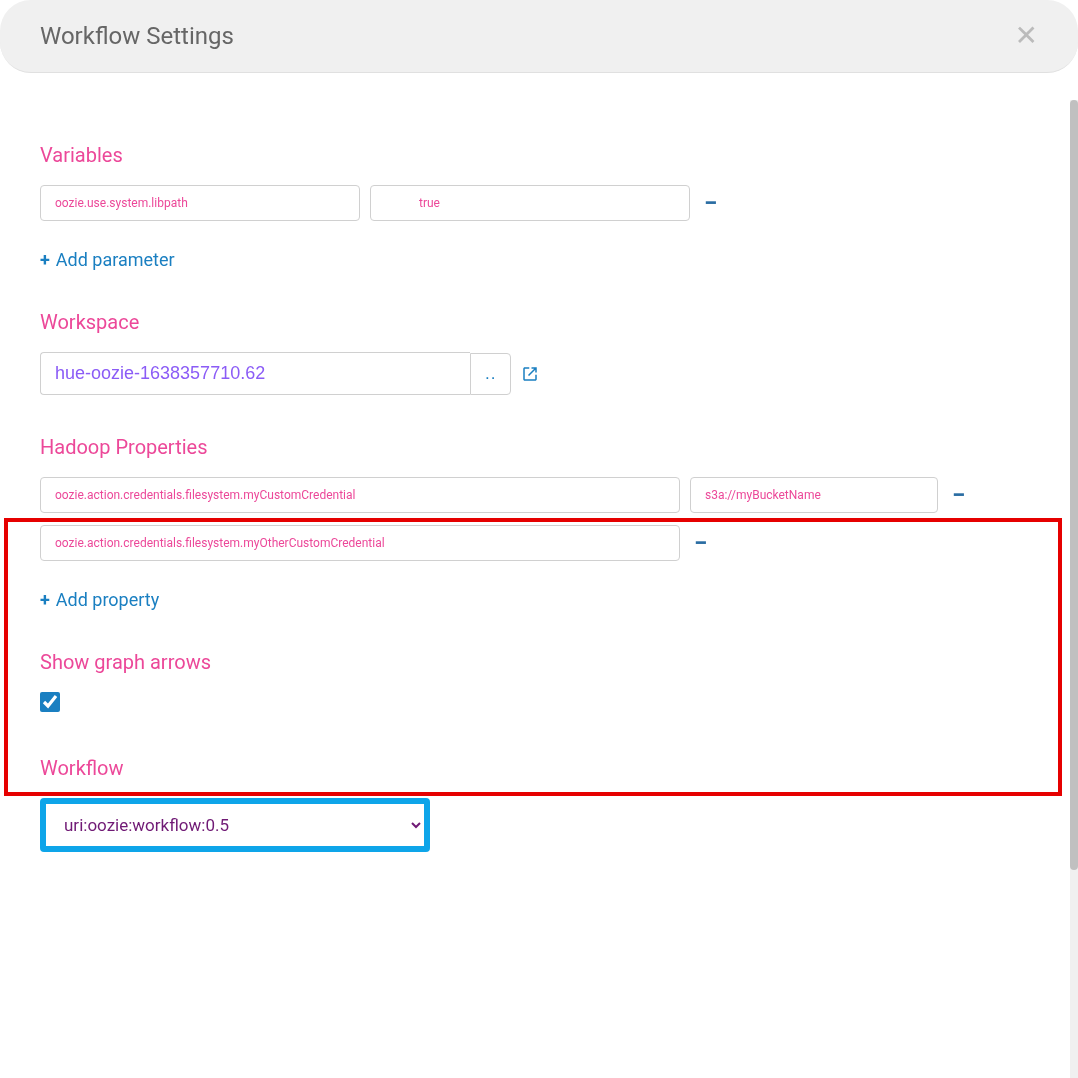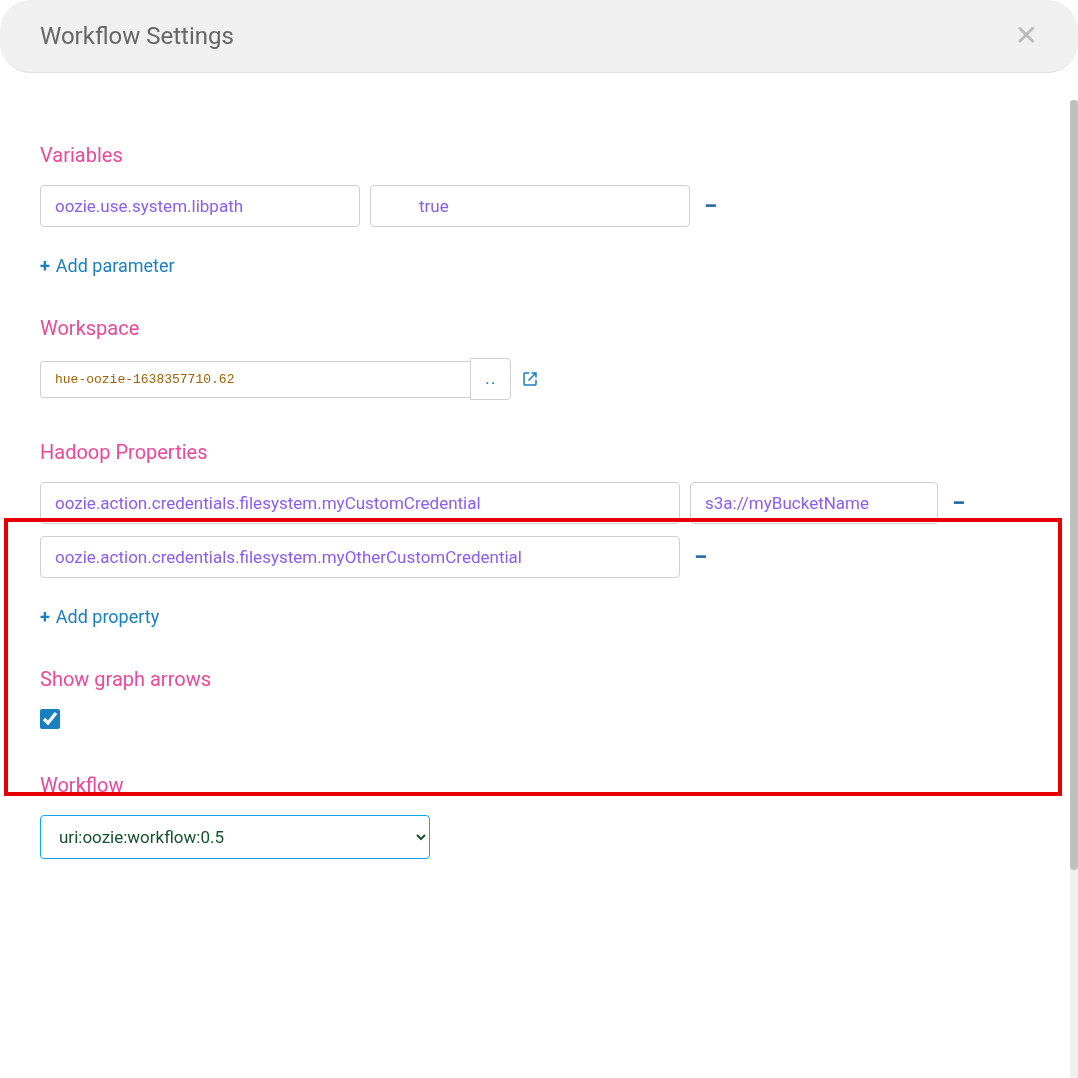--- a/index.html
+++ b/index.html
@@ -55,22 +55,22 @@
   .row {
     display: flex;
     align-items: center;
     gap: 10px;
     margin-bottom: 12px;
   }
   .input {
     border: 1px solid #d0d0d0;
     border-radius: 4px;
     padding: 10px 14px;
-    font-size: 17px;
-    color: #8b5cf6;
+    font-size: 12px;
+    color: #ec4899;
     background: #fff;
     font-family: inherit;
   }
   .input.key-narrow { width: 320px; }
   .input.val-narrow { width: 320px; padding-left: 48px; }
   .input.key-wide { width: 640px; }
   .input.val-mid { width: 248px; }
   .minus {
     color: #2a6da3;
     font-size: 24px;
@@ -93,24 +93,24 @@
   .workspace-row {
     display: flex;
     align-items: center;
     gap: 0;
   }
   .workspace-input {
     border: 1px solid #d0d0d0;
     border-right: none;
     border-radius: 4px 0 0 4px;
     padding: 10px 14px;
-    font-size: 13px;
-    color: #a16207;
+    font-size: 18px;
+    color: #8b5cf6;
     width: 430px;
-    font-family: Liberation Mono, monospace;
+    font-family: Liberation Sans, sans-serif;
   }
   .browse-btn {
     border: 1px solid #d0d0d0;
     border-radius: 0 4px 4px 0;
     padding: 10px 14px;
     font-size: 17px;
     color: #1a7fc1;
     background: #fff;
     cursor: pointer;
     height: 42px;
@@ -128,25 +128,25 @@
     border: 4px solid #e60000;
     pointer-events: none;
   }
   .checkbox {
     width: 20px;
     height: 20px;
     accent-color: #1a7fc1;
     cursor: pointer;
   }
   .select {
-    border: 1px solid #0ea5e9;
+    border: 6px solid #0ea5e9;
     border-radius: 4px;
     padding: 10px 14px;
     font-size: 17px;
-    color: #14532d;
+    color: #701a75;
     width: 390px;
     background: #fff;
     font-family: inherit;
   }
   .scrollbar-track {
     position: absolute;
     right: 0;
     top: 100px;
     bottom: 0;
     width: 8px;

